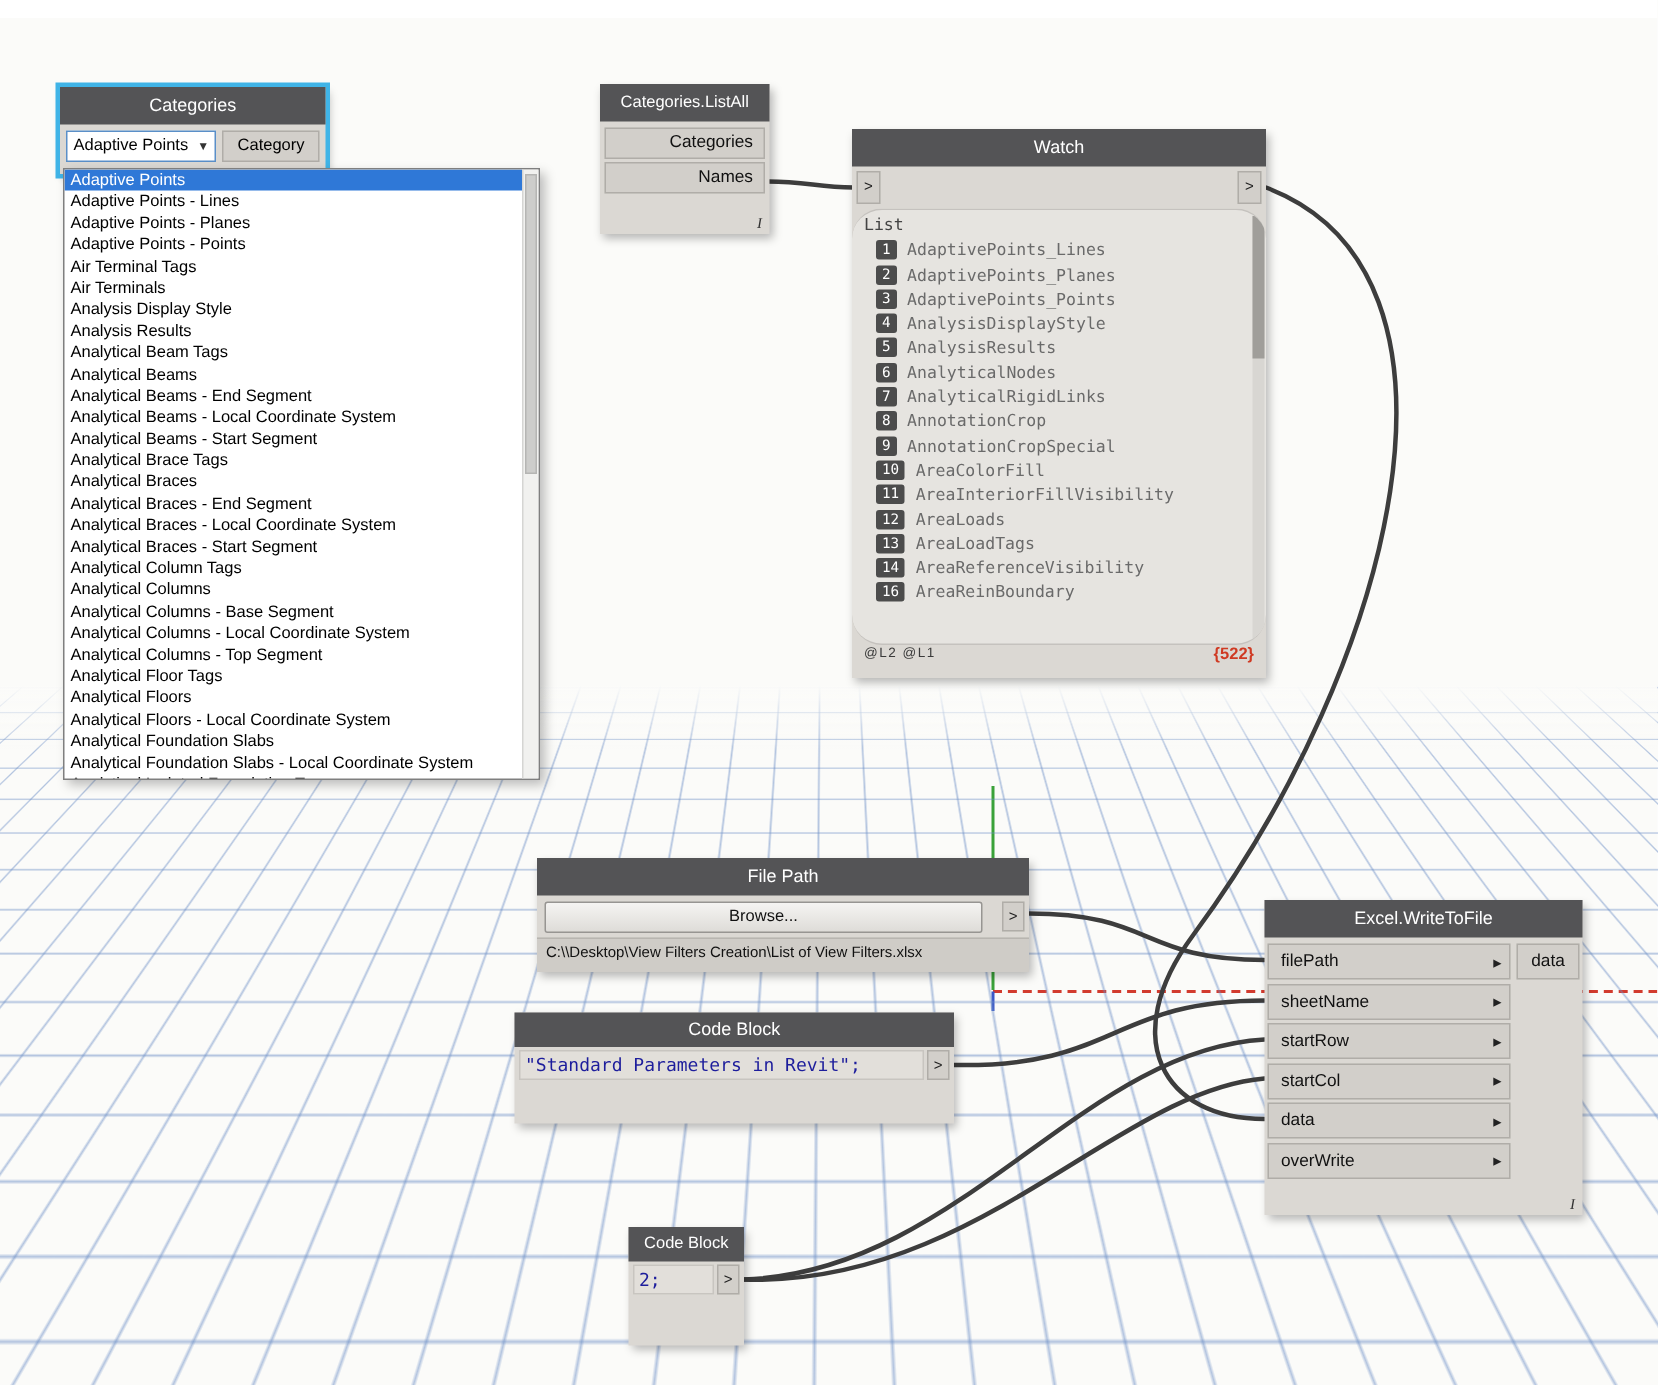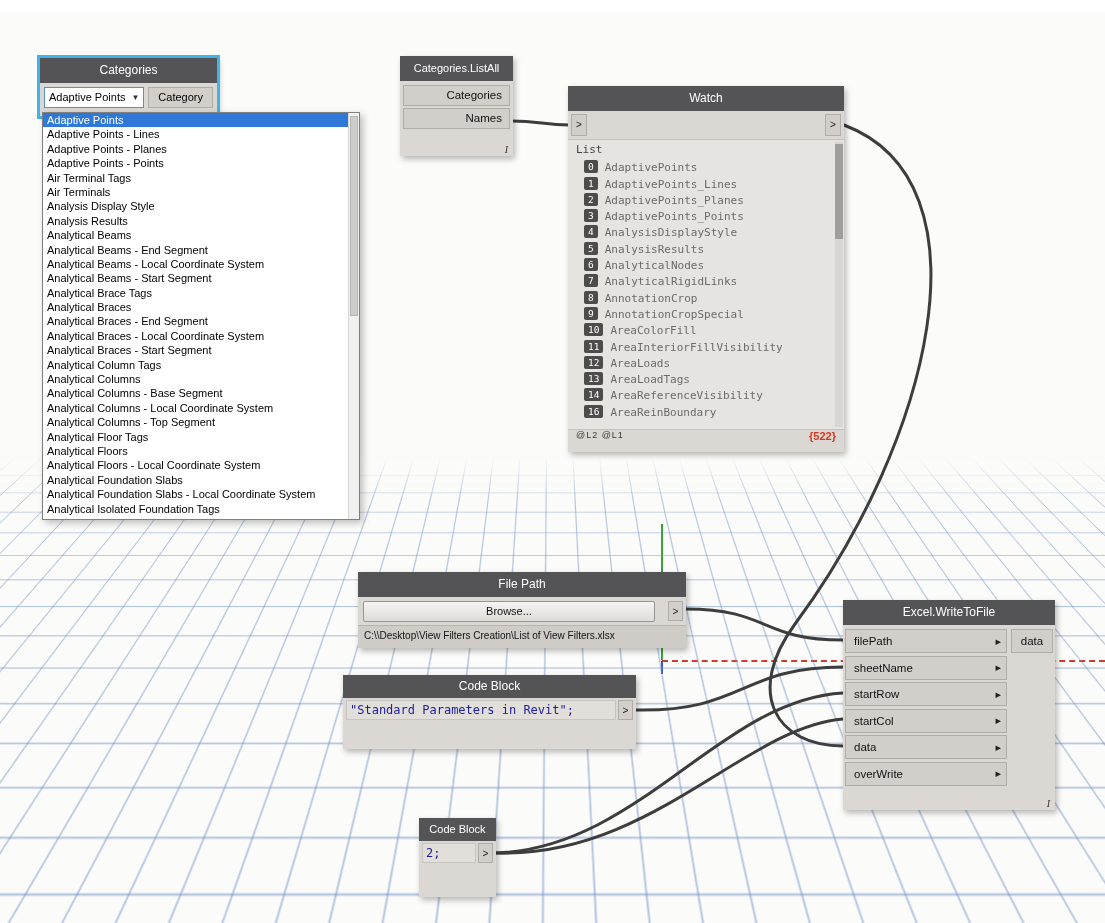--- a/index.html
+++ b/index.html
@@ -53,21 +53,21 @@
   
   .la-cell{background:#d2cfca;border:1px solid #b0ada8;margin:2px 3px;height:21px;line-height:19px;
     text-align:right;padding:0 7px;font-size:11.5px;color:#111;}
   .la-body{padding-top:2px;}
 
   
   .watch-portstrip{display:flex;justify-content:space-between;align-items:center;height:28px;padding:0 3px;}
   .wport{width:16px;height:22px;background:#d2cfca;border:1px solid #b0ada8;font-size:10px;line-height:20px;
     text-align:center;color:#222;}
   .watch-list{position:relative;height:291px;background:#e6e4e0;border-top:1px solid #c5c2be;
-    border-bottom:1px solid #c5c2be;overflow:hidden;padding-top:2px;}
+    border-bottom:1px solid #c5c2be;overflow:hidden;padding-top:2px;border-radius:20px;}
   .watch-listlabel{font:11px "DejaVu Sans Mono",monospace;color:#444;height:16.3px;line-height:16.3px;padding-left:8px;}
   .watch-row{height:16.3px;line-height:16.3px;white-space:nowrap;padding-left:16px;overflow:hidden;}
   .idx{display:inline-block;background:#4c4c4c;color:#fff;border-radius:2px;font:9.5px "DejaVu Sans Mono",monospace;
     padding:1px 4px;margin-right:7px;min-width:9px;text-align:right;vertical-align:1px;}
   .val{font:11px "DejaVu Sans Mono",monospace;color:#6a6a6a;}
   .watch-scroll{position:absolute;right:1px;top:2px;bottom:2px;width:8px;background:#d8d6d2;}
   .watch-scroll .thumb{position:absolute;left:0;top:2px;width:8px;height:95px;background:#a09e9a;}
   .watch-bottom{display:flex;justify-content:space-between;align-items:flex-start;height:21px;padding:0 8px;}
   .levels{font-size:9px;color:#3a3a3a;letter-spacing:1px;}
   .count{font-size:11px;font-weight:bold;color:#cf3a23;}
@@ -128,20 +128,21 @@
   <div class="dd-popup">
     <div class="dd-list">
         <div class="dd-item selected">Adaptive Points</div>
         <div class="dd-item">Adaptive Points - Lines</div>
         <div class="dd-item">Adaptive Points - Planes</div>
         <div class="dd-item">Adaptive Points - Points</div>
         <div class="dd-item">Air Terminal Tags</div>
         <div class="dd-item">Air Terminals</div>
         <div class="dd-item">Analysis Display Style</div>
         <div class="dd-item">Analysis Results</div>
+        <div class="dd-item">Analytical Beam Tags</div>
         <div class="dd-item">Analytical Beams</div>
         <div class="dd-item">Analytical Beams - End Segment</div>
         <div class="dd-item">Analytical Beams - Local Coordinate System</div>
         <div class="dd-item">Analytical Beams - Start Segment</div>
         <div class="dd-item">Analytical Brace Tags</div>
         <div class="dd-item">Analytical Braces</div>
         <div class="dd-item">Analytical Braces - End Segment</div>
         <div class="dd-item">Analytical Braces - Local Coordinate System</div>
         <div class="dd-item">Analytical Braces - Start Segment</div>
         <div class="dd-item">Analytical Column Tags</div>
@@ -172,21 +173,20 @@
 
   <div class="node" style="left:568px;top:74px;width:276px;height:366px;">
     <div class="node-header">Watch</div>
     <div class="watch-portstrip">
       <div class="wport">&gt;</div>
       <div class="wport">&gt;</div>
     </div>
     <div class="watch-list">
       <div class="watch-listlabel">List</div>
       <div>
-          <div class="watch-row"><span class="idx">0</span><span class="val">AdaptivePoints</span></div>
           <div class="watch-row"><span class="idx">1</span><span class="val">AdaptivePoints_Lines</span></div>
           <div class="watch-row"><span class="idx">2</span><span class="val">AdaptivePoints_Planes</span></div>
           <div class="watch-row"><span class="idx">3</span><span class="val">AdaptivePoints_Points</span></div>
           <div class="watch-row"><span class="idx">4</span><span class="val">AnalysisDisplayStyle</span></div>
           <div class="watch-row"><span class="idx">5</span><span class="val">AnalysisResults</span></div>
           <div class="watch-row"><span class="idx">6</span><span class="val">AnalyticalNodes</span></div>
           <div class="watch-row"><span class="idx">7</span><span class="val">AnalyticalRigidLinks</span></div>
           <div class="watch-row"><span class="idx">8</span><span class="val">AnnotationCrop</span></div>
           <div class="watch-row"><span class="idx">9</span><span class="val">AnnotationCropSpecial</span></div>
           <div class="watch-row"><span class="idx">10</span><span class="val">AreaColorFill</span></div>

